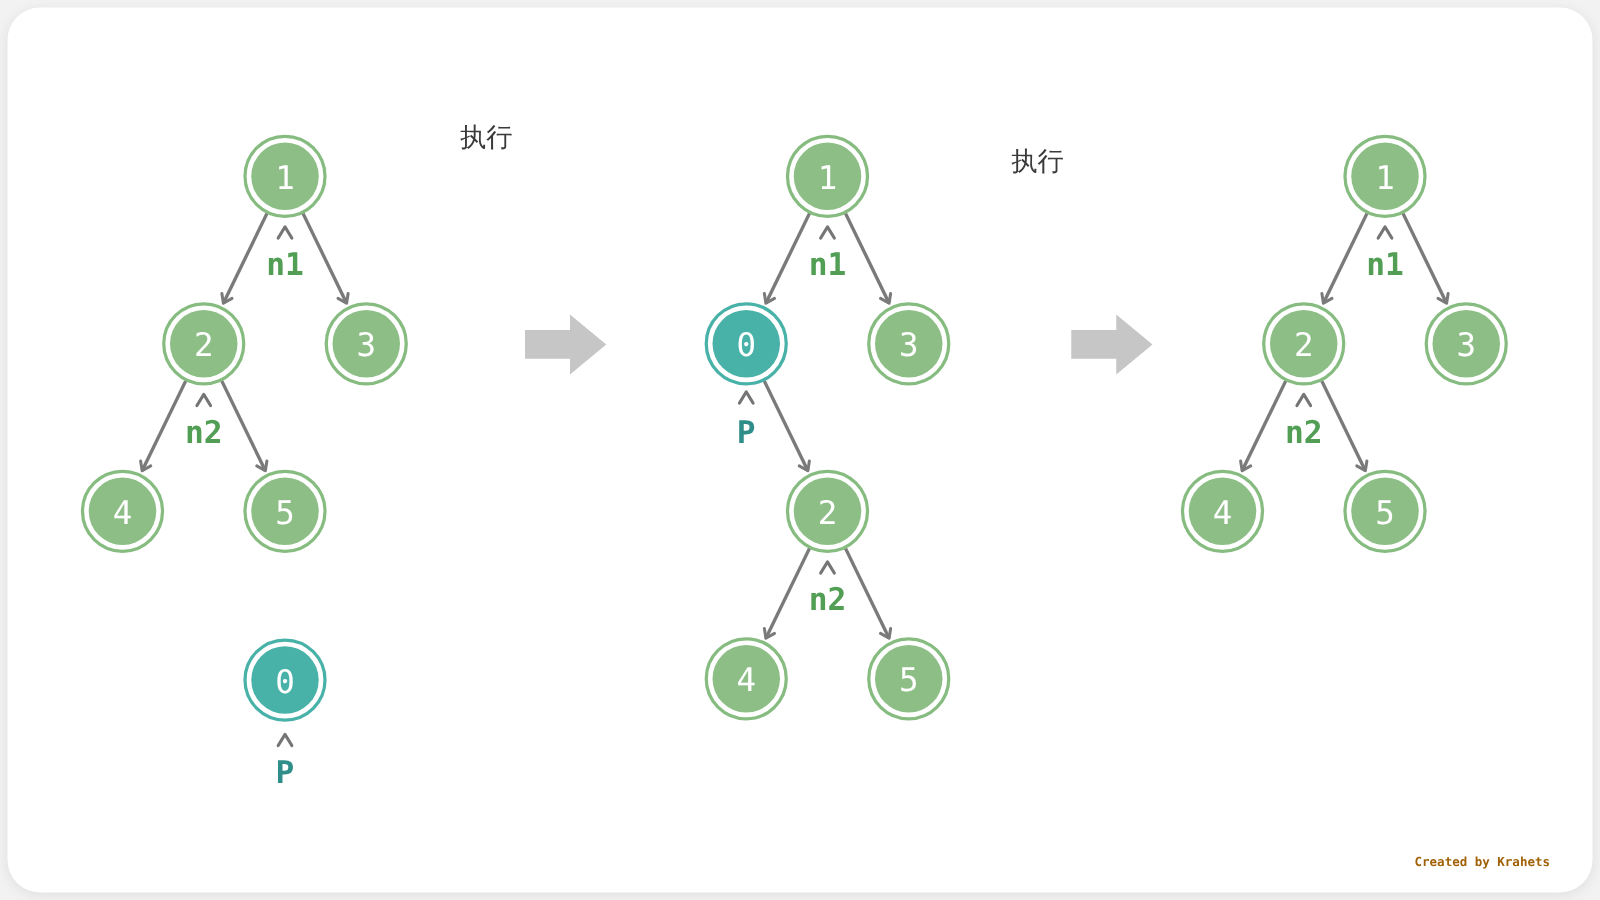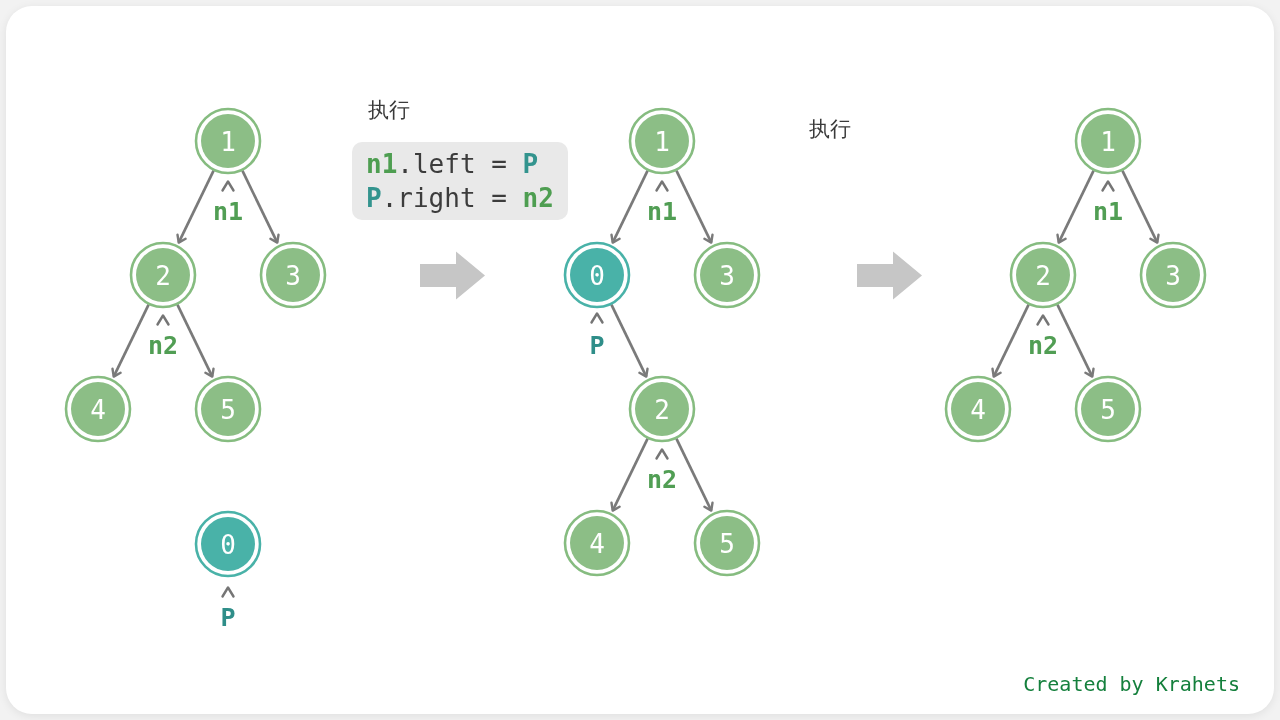--- a/index.html
+++ b/index.html
@@ -34,21 +34,21 @@
     font-family: "DejaVu Sans Mono", monospace;
     font-size: 26px; line-height: 34px;
     white-space: pre;
   }
   .tone-plain { color: #3c3c3c; font-weight: normal; }
   .tone-green { color: #4e9e51; font-weight: bold; }
   .tone-teal  { color: #33948e; font-weight: bold; }
   .watermark {
     position: absolute; right: 40px; bottom: 24px;
     font-family: "DejaVu Sans Mono", monospace;
-    font-size: 20px; color: #15803d;
+    font-size: 10px; color: #a16207; font-weight: bold;
   }
   .node-label {
     font-family: "DejaVu Sans Mono", monospace;
     font-size: 26px; fill: #ffffff;
   }
   .ptr-label {
     font-family: "DejaVu Sans Mono", monospace;
     font-size: 25px; font-weight: bold;
   }
 </style>
@@ -183,24 +183,20 @@
         <g>
           <circle cx="1108" cy="409" r="32" fill="#ffffff" stroke="#86bc80" stroke-width="2.6"></circle>
           <circle cx="1108" cy="409" r="27" fill="#8cbe86"></circle>
           <text x="1108" y="410" dy="0.35em" text-anchor="middle" class="node-label">5</text>
         </g>
       </g>
     </svg>
 
   <div class="code-block" style="left:352px; top:98px;">
     <div class="code-title">执行</div>
-    <div class="code-box">
-      <div class="code-line"><span class="tone-green">n1</span><span class="tone-plain">.left = </span><span class="tone-teal">P</span></div>
-      <div class="code-line"><span class="tone-teal">P</span><span class="tone-plain">.right = </span><span class="tone-green">n2</span></div>
-    </div>
   </div>
 
   <div class="code-block" style="left:793px; top:117px;">
     <div class="code-title">执行</div>
   </div>
 
   <div class="watermark">Created by Krahets</div>
 </div>
 
 </body></html>

